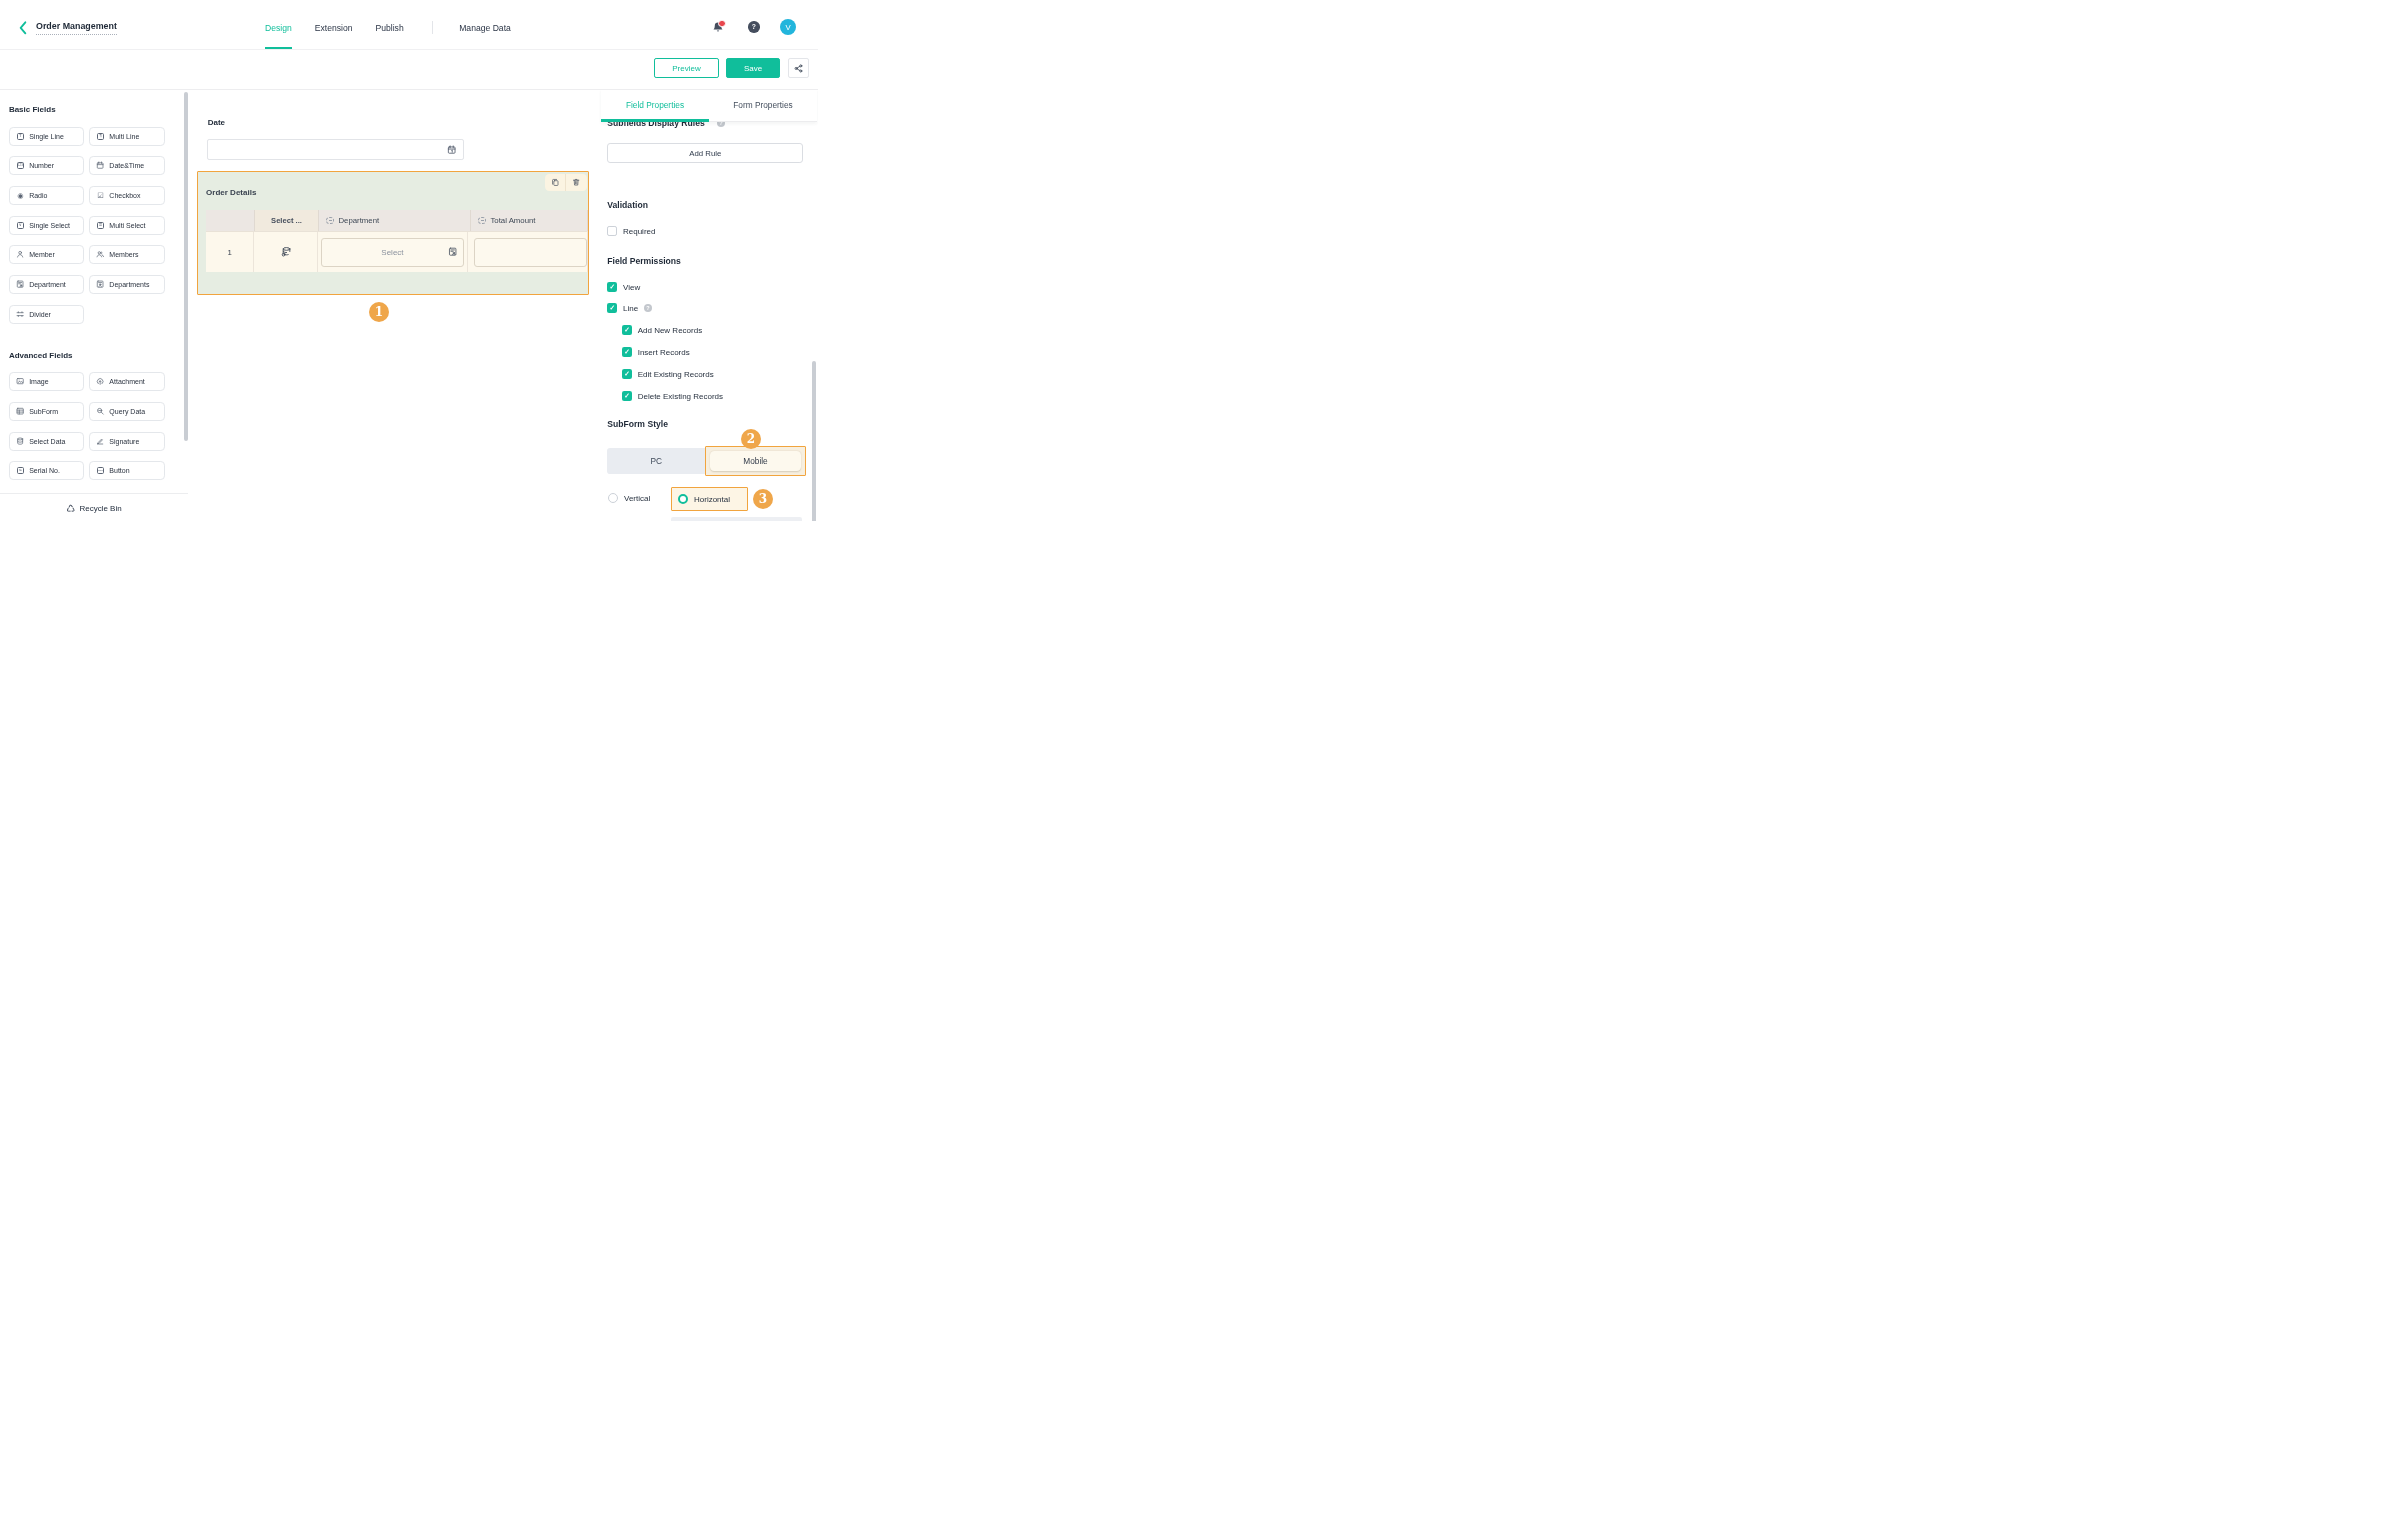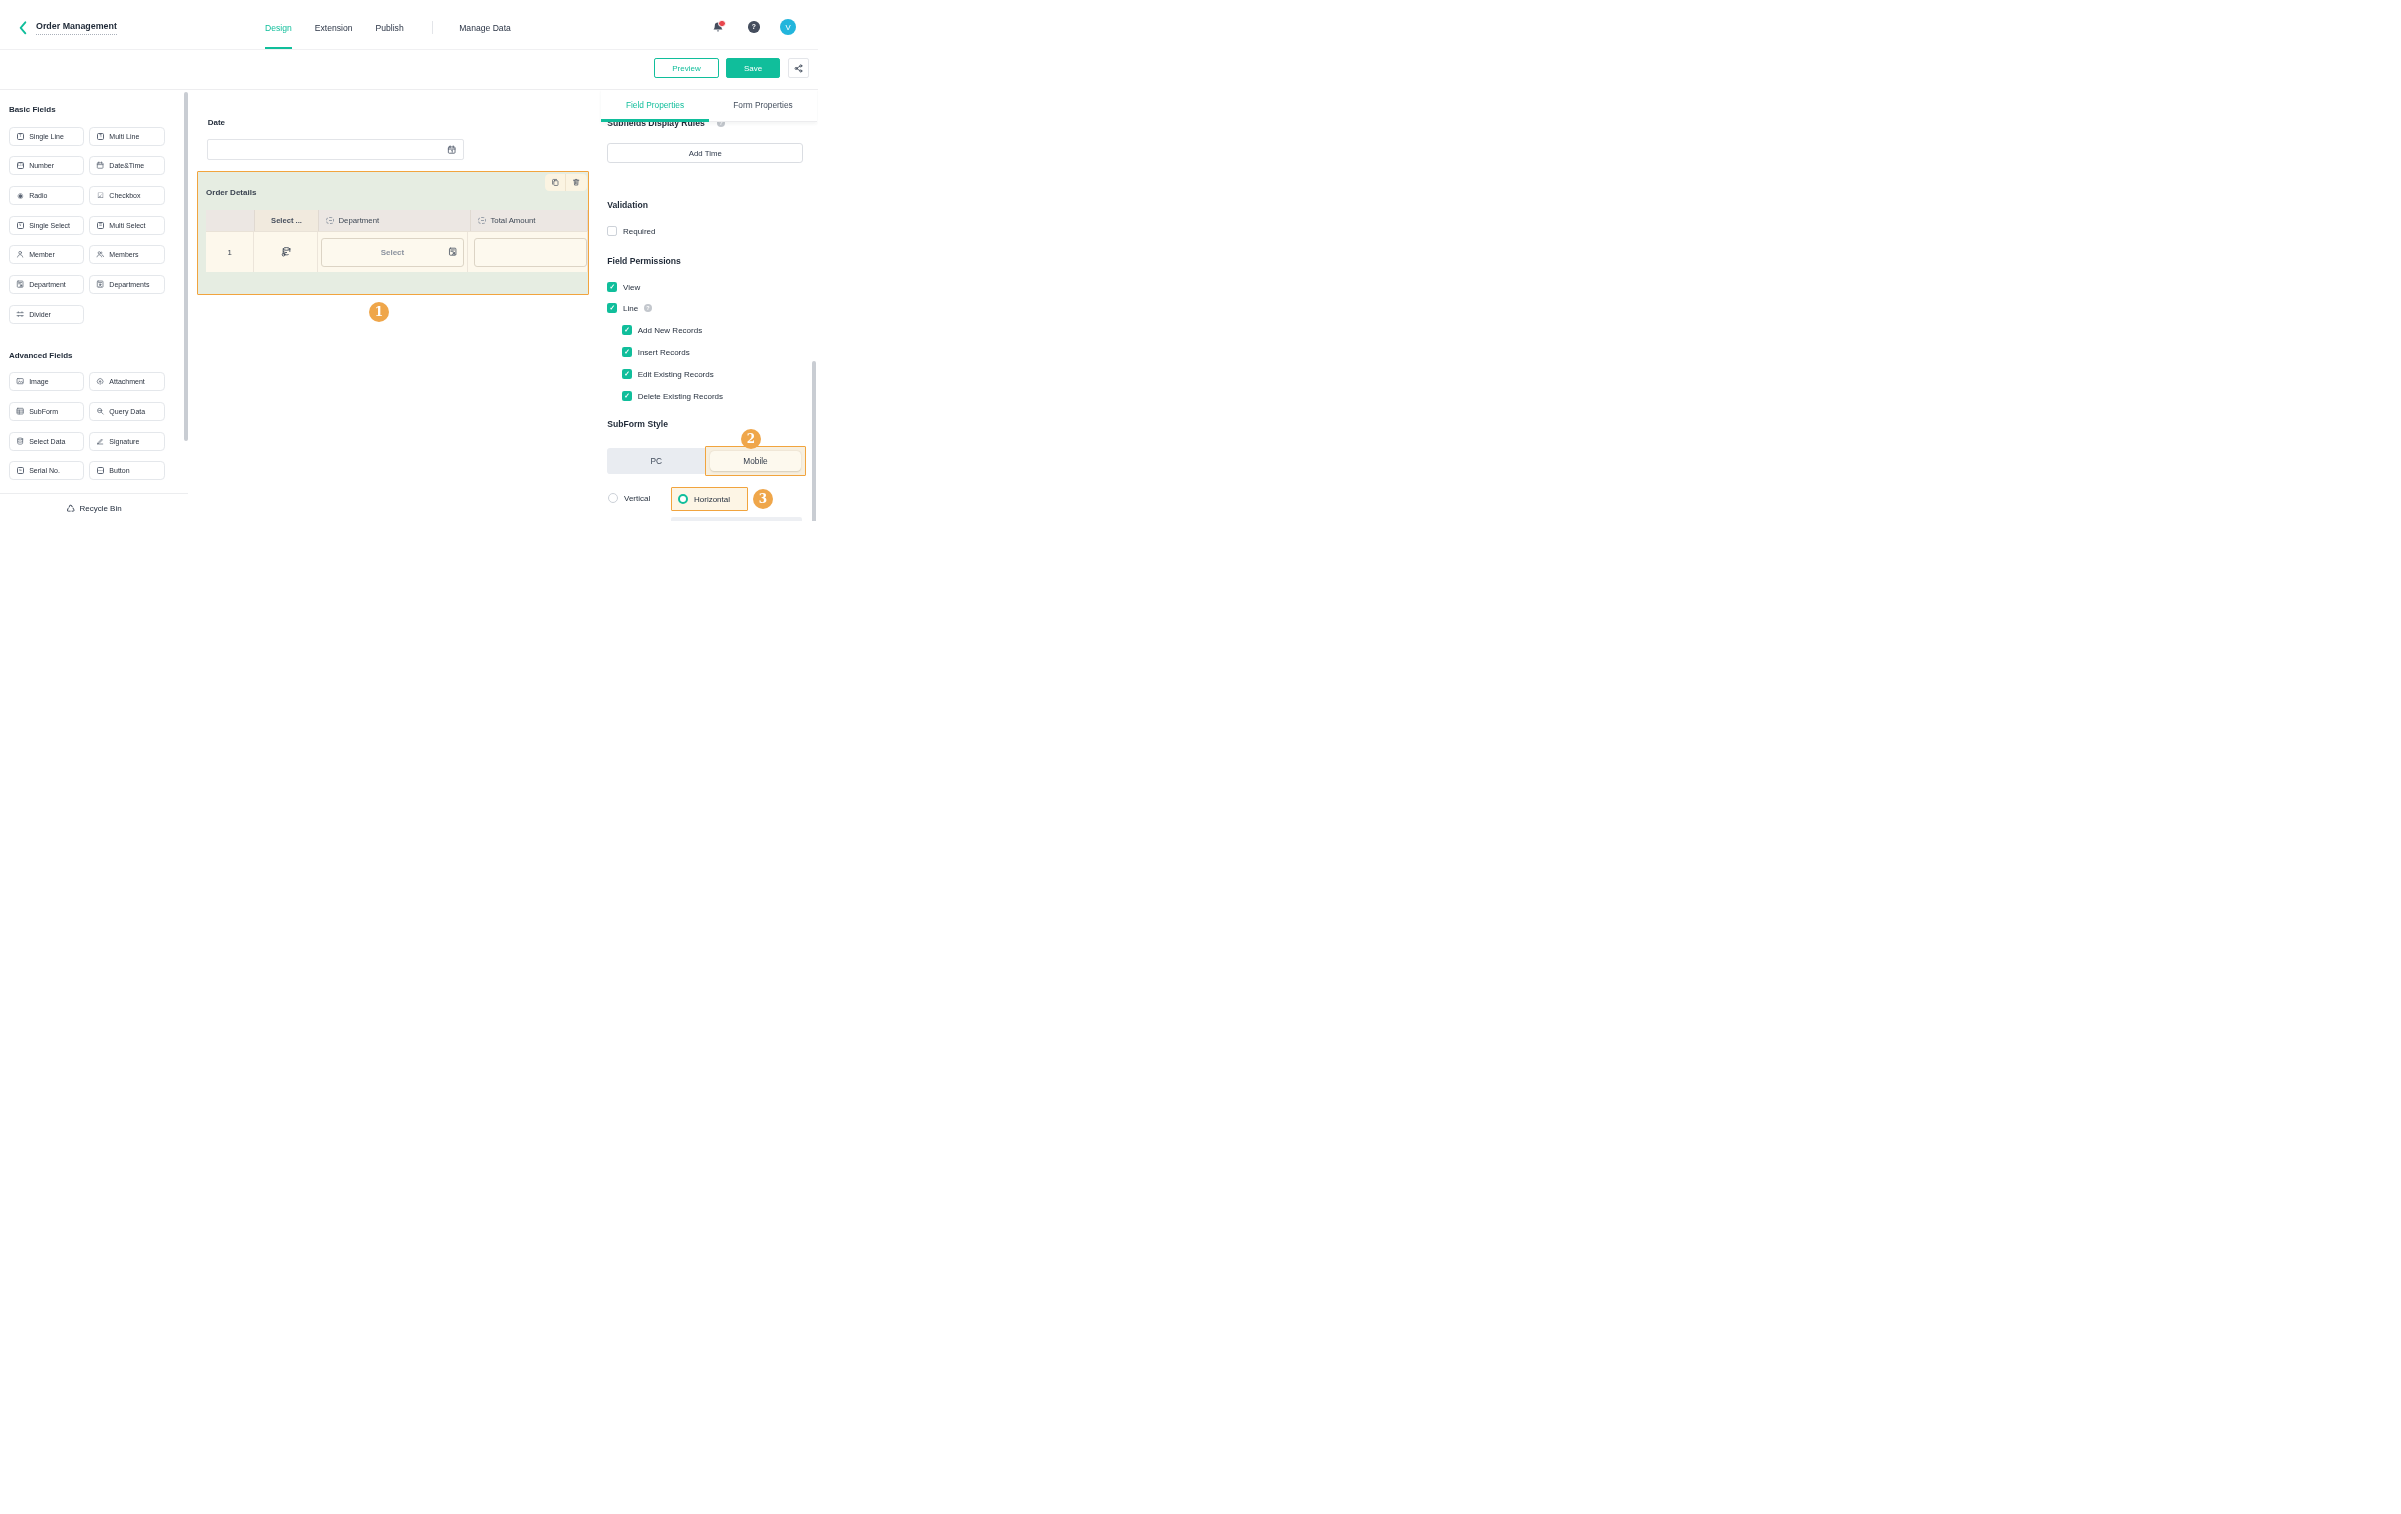--- a/index.html
+++ b/index.html
@@ -75,21 +75,21 @@
   .sf-hc.sel{background:#f1eade;justify-content:center;font-weight:600;color:#474f5d;font-size:7.6px;align-items:center;}
   .sf-hc .lnk{margin:0 4.2px 0 7.3px;}
   .lnk{width:7.8px;height:7.8px;border:0.8px dashed #99a0aa;border-radius:50%;position:relative;display:inline-block;flex:none;box-sizing:border-box;}
   .lnk::after{content:'';position:absolute;left:1.4px;right:1.4px;top:50%;height:0.9px;margin-top:-0.4px;background:#99a0aa;}
   .sf-drow{display:flex;height:40px;background:#fdf8ec;border-top:0.5px solid #e9e2d7;}
   .sf-dc{box-sizing:border-box;height:100%;border-right:0.5px solid #ece5da;display:flex;align-items:center;justify-content:center;}
   .rownum{font-size:7.8px;color:#39424f;}
   .dbl{color:#454e5c;}
   .cell-input{position:relative;height:29px;background:#fdf9ee;border:0.5px solid #dcd4c5;border-radius:3.1px;
               display:flex;align-items:center;justify-content:center;box-sizing:border-box;cursor:pointer;}
-  .cell-input .ph{font-size:8px;color:#8b929e;font-weight:bold;}
+  .cell-input .ph{font-size:8px;color:#8b929e;}
   .cell-input .idc{position:absolute;right:5.7px;top:50%;margin-top:-4.7px;width:9.4px;height:9.4px;color:#4b5462;}
 
   
   .badge{position:absolute;width:20px;height:20px;border-radius:50%;background:#efa64a;color:#fff;
          font-family:"DejaVu Serif",serif;font-size:12px;font-weight:700;display:flex;align-items:center;justify-content:center;z-index:40;}
 
   
   .rpanel{position:absolute;left:601px;top:0;width:216px;height:100%;background:#fff;}
   .rp-tabs{position:absolute;left:0;right:0;top:0;height:32px;background:#fff;border-bottom:0.5px solid #ececee;
            box-shadow:0 1.6px 3.1px rgba(40,50,60,.05);z-index:10;display:flex;}
@@ -461,21 +461,21 @@
       <div class="rp-tabs">
         <div class="rp-tab active">Field Properties</div>
         <div class="rp-tab">Form Properties</div>
       </div>
 
       <div class="rp-content">
         <div class="rp-h" style="top:-3.1px">
           <span>Subfields Display Rules</span>
           <span class="qmark">?</span>
         </div>
-        <div class="add-rule">Add Time</div>
+        <div class="add-rule">Add Rule</div>
 
         <div class="rp-h" style="top:79px">Validation</div>
         <div class="chk-row" style="left:6.3px;top:105px">
           <span class="cb off"></span>
           <span>Required</span>
         </div>
 
         <div class="rp-h" style="top:135px">Field Permissions</div>
         <div class="chk-row" style="left:6.3px;top:161px">
           <span class="cb on">✓</span>

